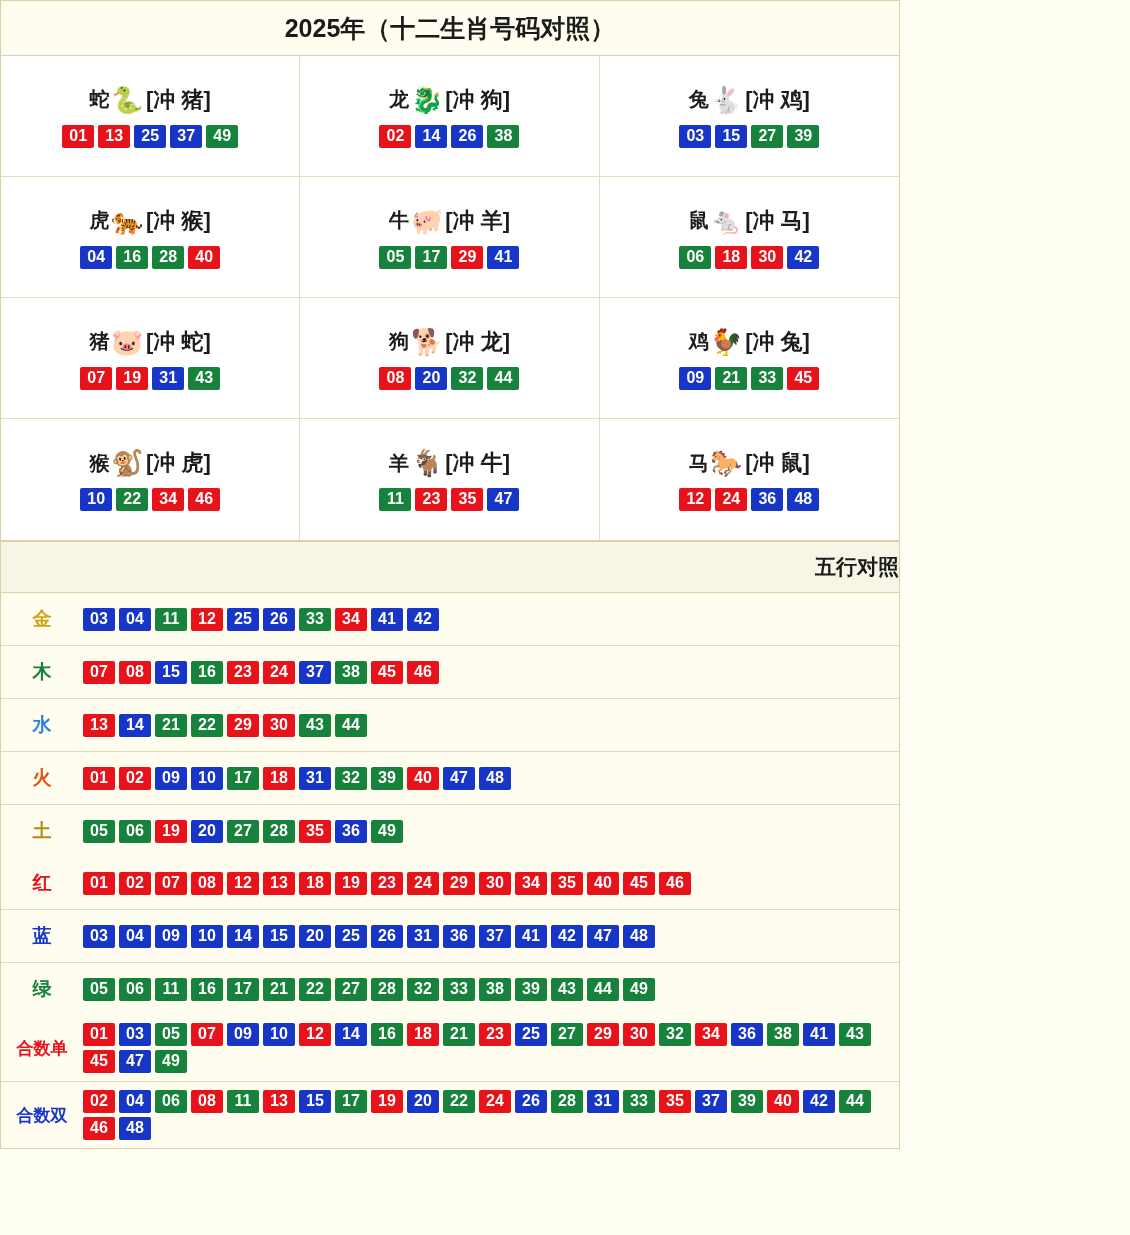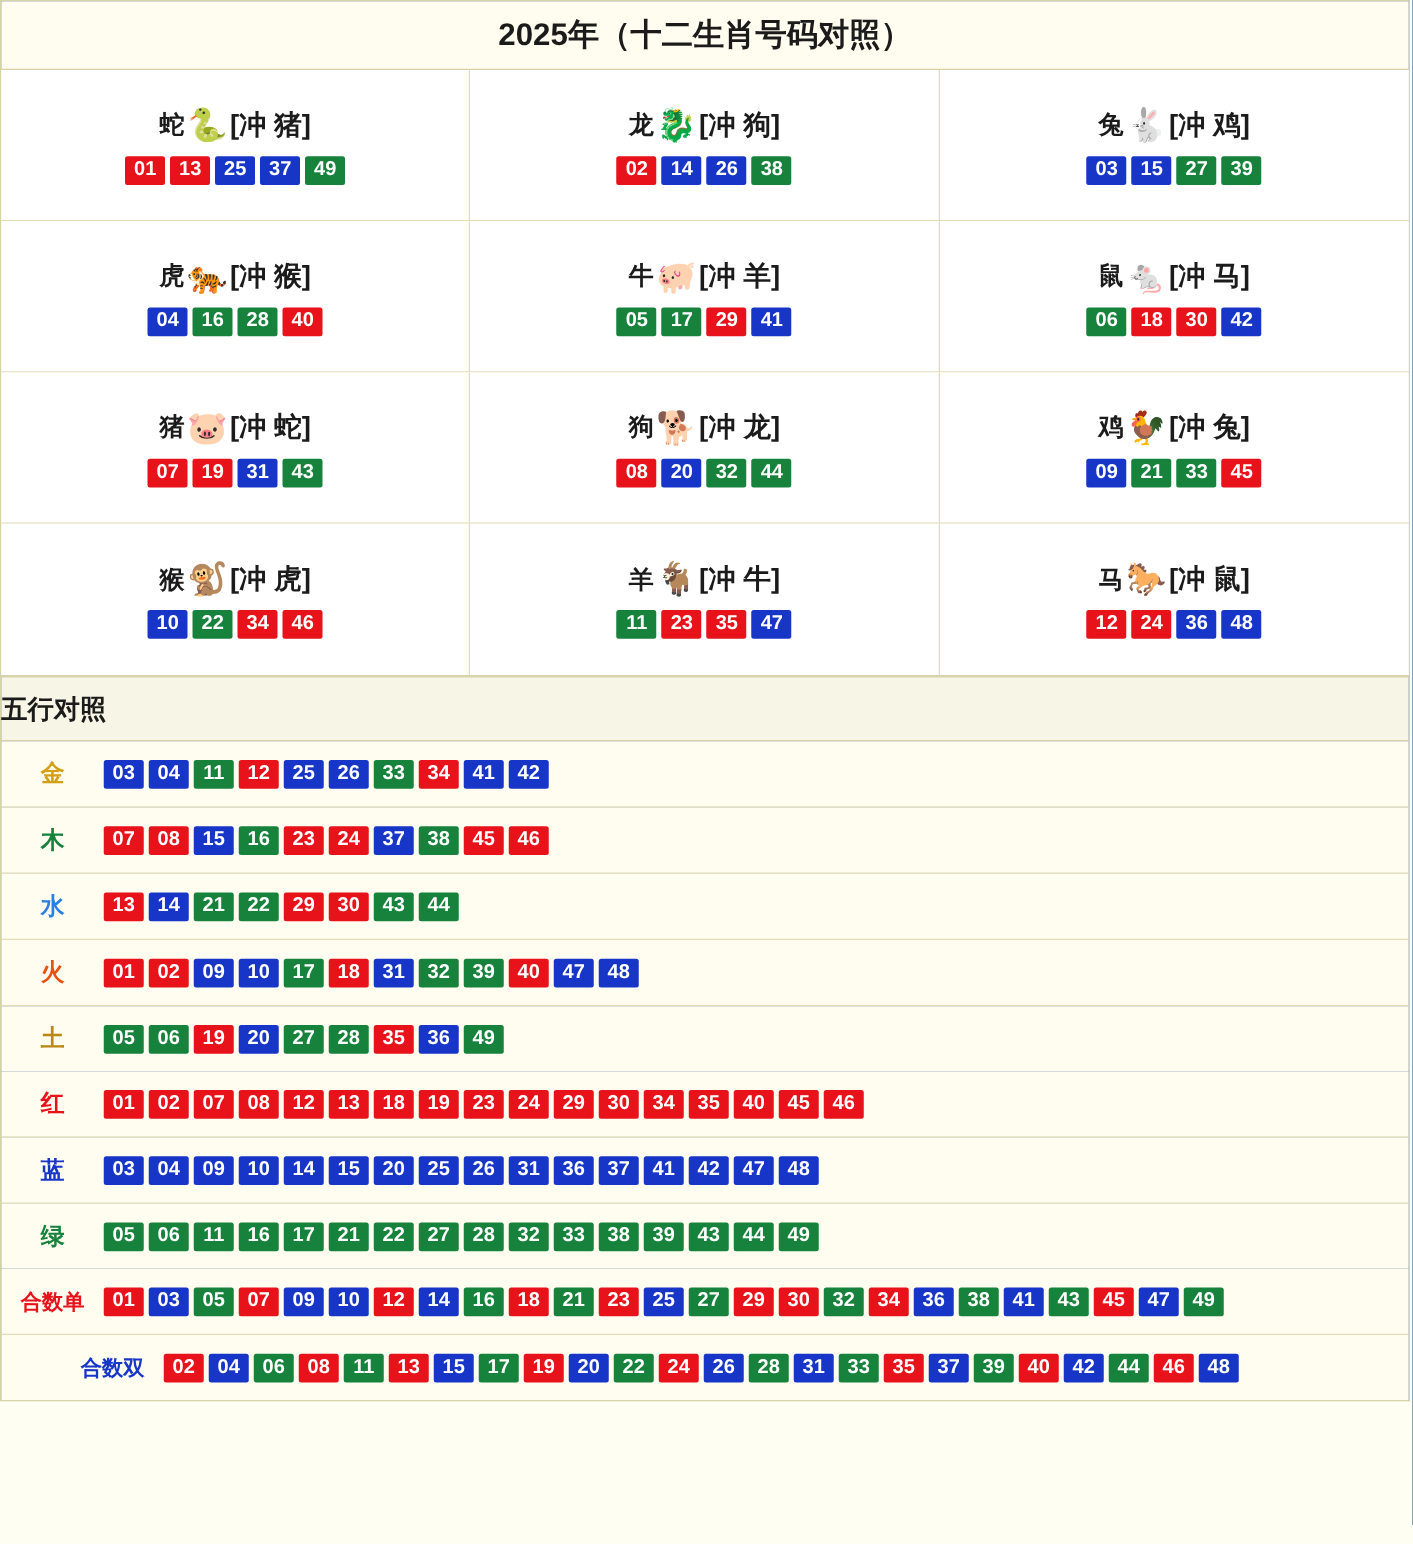--- a/index.html
+++ b/index.html
@@ -3,21 +3,21 @@
 <meta charset="utf-8">
 <style>
   html,body{margin:0;padding:0;}
   body{
     width:1130px;
     background:#fffef2;
     font-family:"Liberation Sans","DejaVu Sans",sans-serif;
     color:#222;
   }
   .page{
-    width:1128px;
+    width:900px;
     border:1px solid #d9d2a8;
     box-sizing:border-box;
     background:#0c4a6e;
   }
   
   .title{
     height:54px;
     line-height:54px;
     text-align:center;
     font-size:25px;
@@ -71,21 +71,21 @@
     border-radius:2px;
     line-height:18px;
     font-family:"Liberation Sans","DejaVu Sans",sans-serif;
   }
   .red{background:#e8121a;}
   .blue{background:#1736c8;}
   .green{background:#17823c;}
 
   
   .section-bar{
-    text-align:left;
+    text-align:right;
     font-size:21px;
     font-weight:bold;
     padding:11px 0;
     background:#f7f6e6;
     border-top:1px solid #d9d2a8;
     border-bottom:1px solid #d9d2a8;
     color:#1b1b1b;
   }
   
   .row{
@@ -113,21 +113,21 @@
   }
   .c-jin{color:#d4a017;}
   .c-mu{color:#17823c;}
   .c-shui{color:#2a7fe0;}
   .c-huo{color:#e8500f;}
   .c-tu{color:#b88a14;}
   .c-hong{color:#e8121a;}
   .c-lan{color:#1736c8;}
   .c-lv{color:#17823c;}
   .c-hedan{color:#e8121a;}
-  .c-heshuang{color:#1736c8;padding-left:48px;}
+  .c-heshuang{color:#1736c8;}
 </style>
 </head>
 <body>
 
 <div class="page">
 
   <div class="title">2025年（十二生肖号码对照）</div>
 
   <div class="zodiac-grid" id="zodiac-grid">
       <div class="zodiac-cell">

